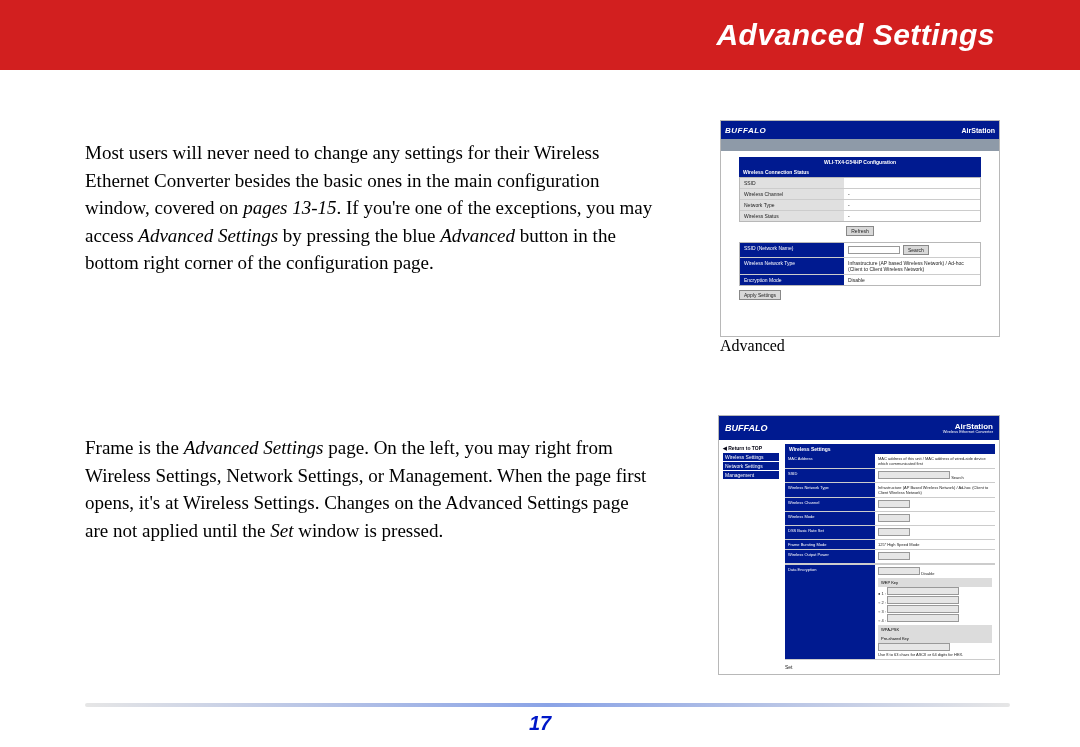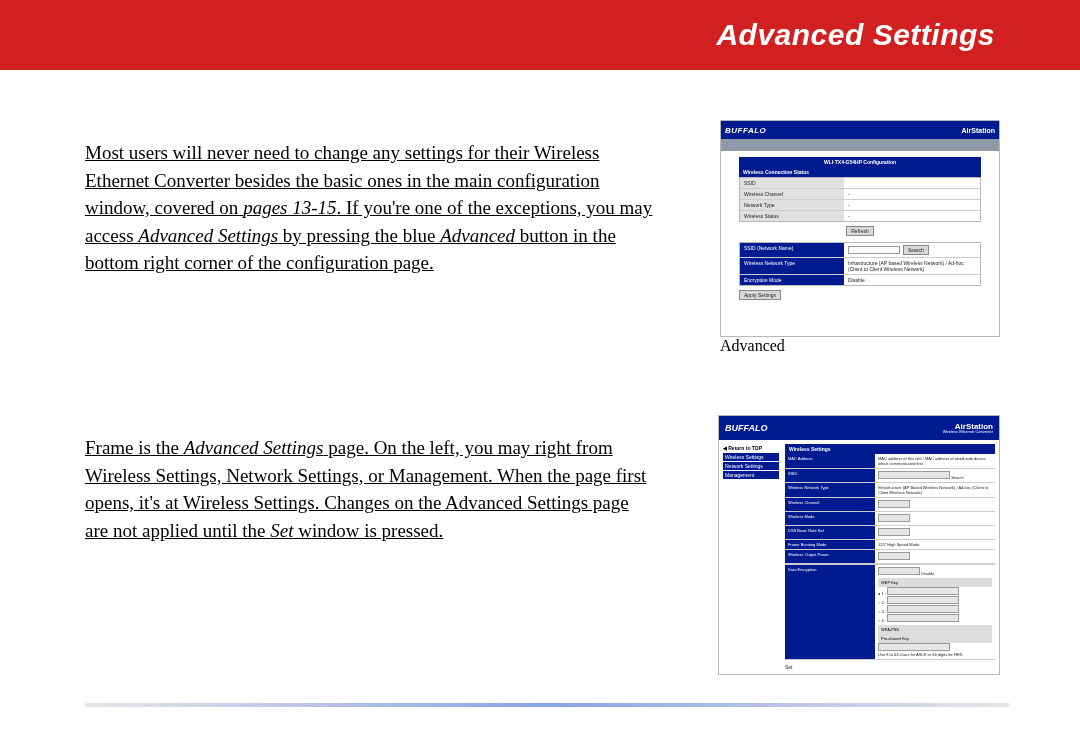--- a/index.html
+++ b/index.html
@@ -46,21 +46,20 @@
   .row {
     display: flex;
     align-items: flex-start;
     justify-content: space-between;
     margin-bottom: 60px;
   }
   .para {
     width: 570px;
     font-size: 19px;
     line-height: 1.45;
-    text-decoration: underline;
   }
   .para em, .para i { font-style: italic; }
   
   .shot {
     width: 280px;
     box-sizing: border-box;
     border: 1px solid #b8b8b8;
     background: #fff;
     font-family: Verdana, Arial, sans-serif;
     font-size: 6px;
@@ -360,14 +359,15 @@
               <span class="set-btn">Set</span>
             </div>
           </div>
         </div>
       </div>
     </div>
 
   </div>
 
   <div class="footer-line"></div>
+  <div class="page-number">17</div>
 
 </div>
 
 </body></html>

